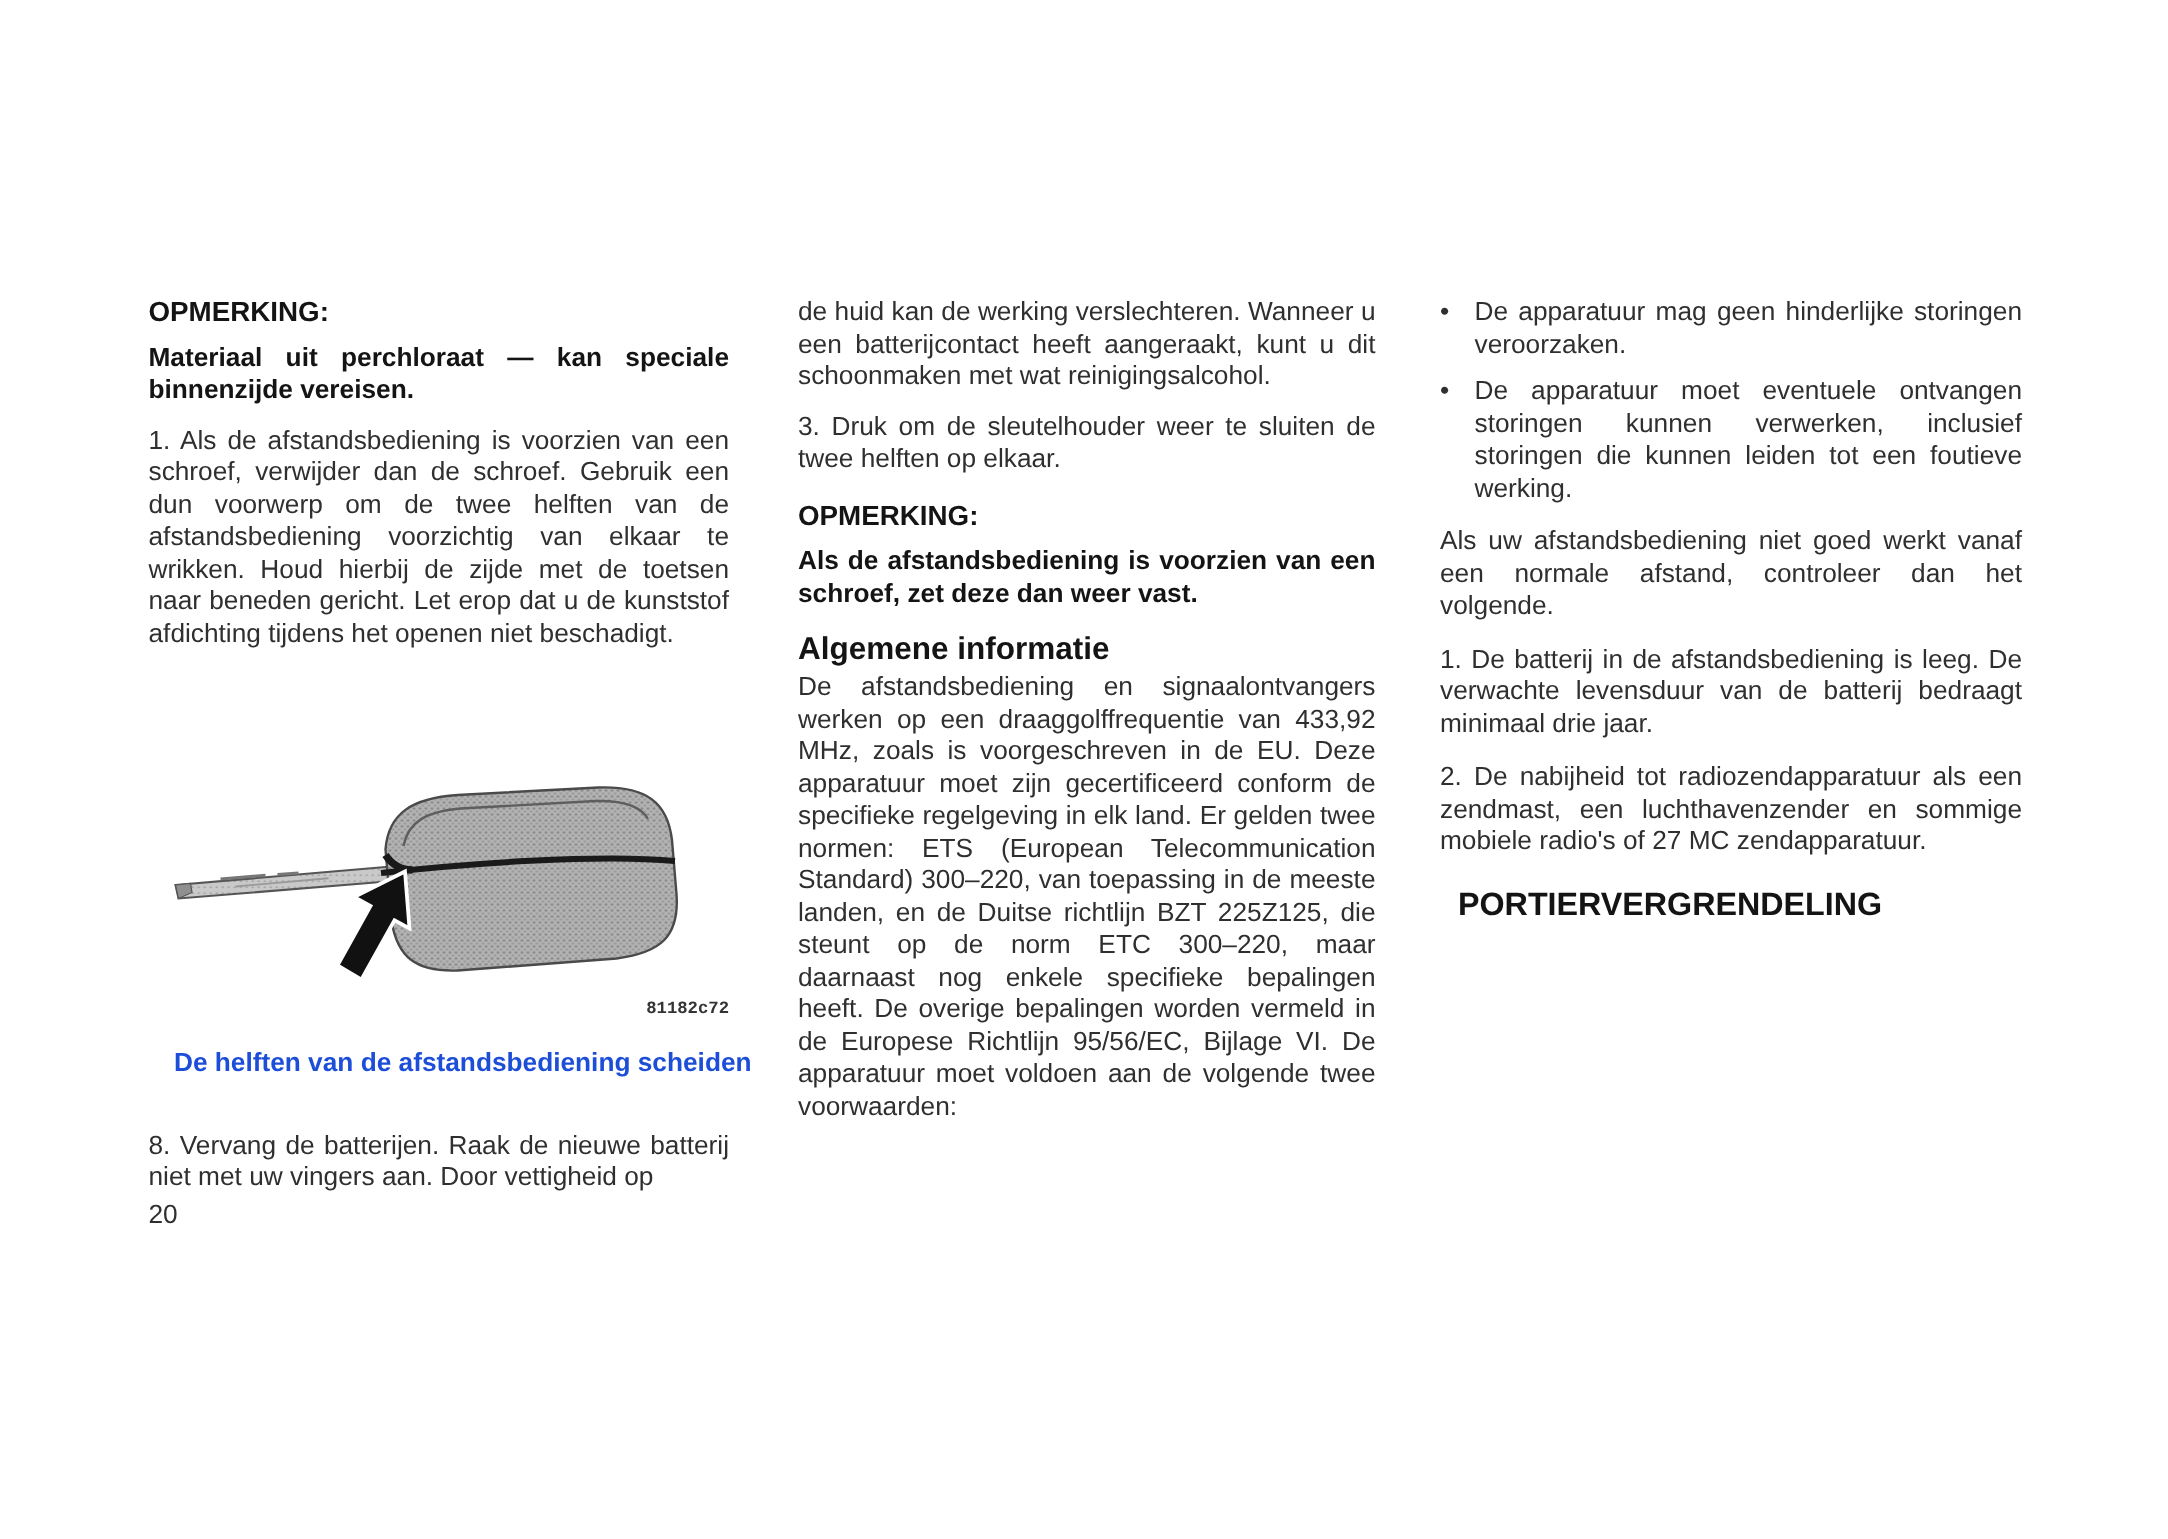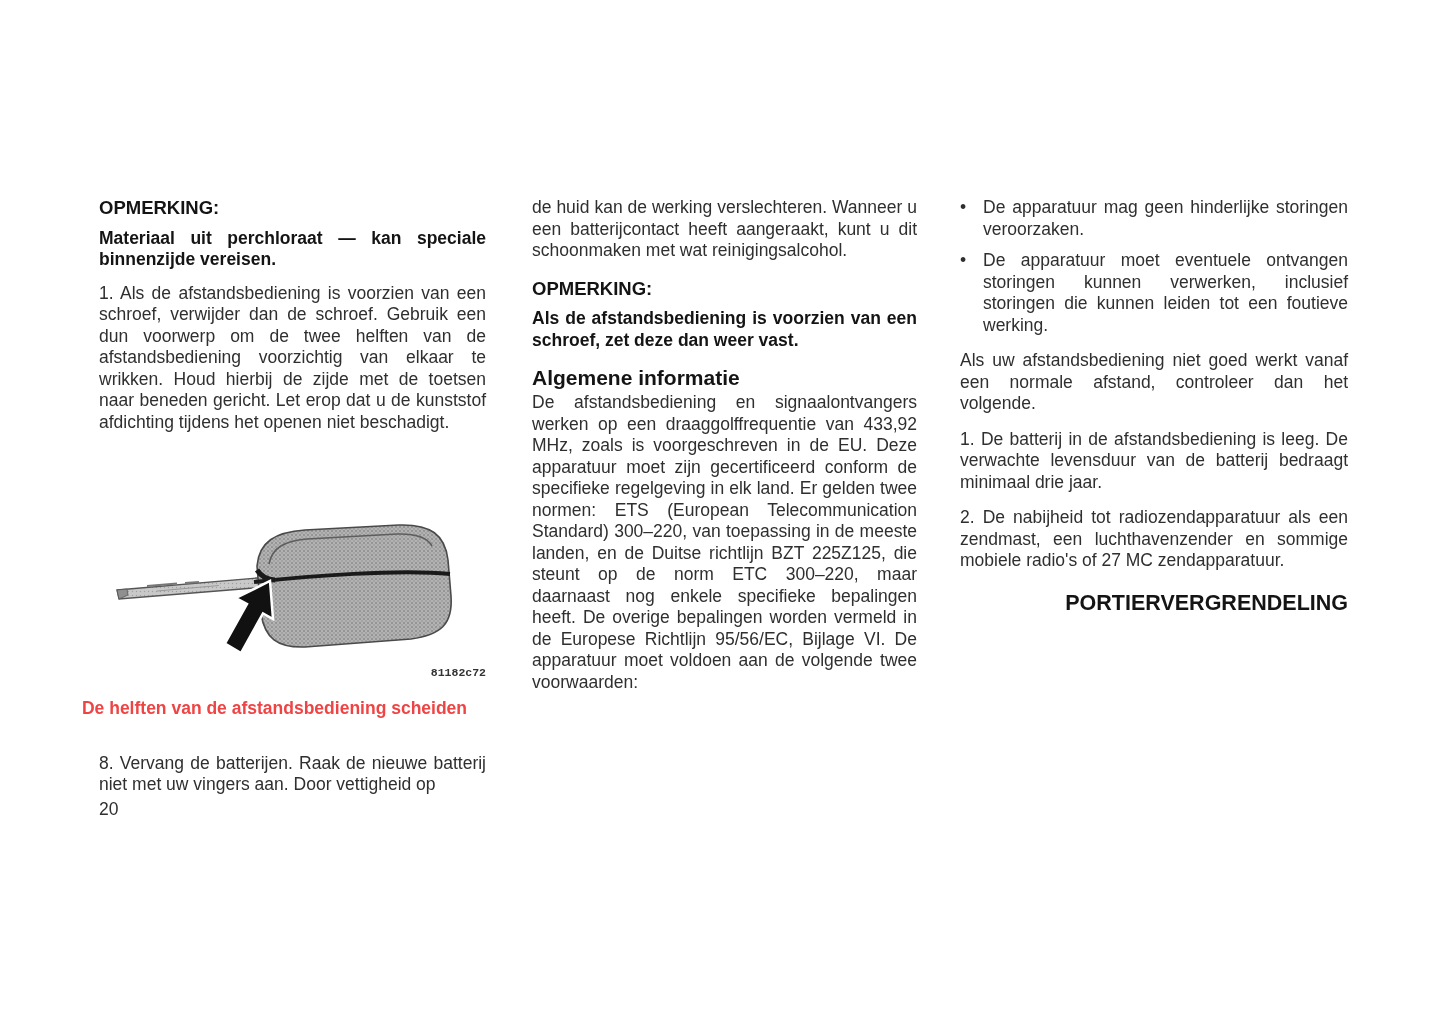--- a/index.html
+++ b/index.html
@@ -47,22 +47,23 @@
     line-height: 25px;
     color: #141414;
     text-align: left;
     margin-top: 14px;
   }
   .main-heading {
     font-weight: bold;
     font-size: 21.5px;
     line-height: 26px;
     color: #141414;
-    text-align: right;
+    text-align: left;
     margin-top: 18px;
+    margin-left: 12px;
   }
   .sub-heading {
     font-weight: bold;
     font-size: 19.5px;
     line-height: 24px;
     color: #141414;
     text-align: left;
     margin-top: 10px;
   }
   .body-after-heading { margin-top: 2px; }
@@ -92,28 +93,28 @@
     top: 666px;
     width: 387px;
     text-align: right;
     font-weight: bold;
     font-size: 11.5px;
     color: #333333;
     font-family: Liberation Mono, monospace;
   }
   .fig-caption {
     position: absolute;
-    left: 81px;
+    left: 115px;
     top: 698px;
     width: 387px;
     text-align: center;
     font-weight: bold;
     font-size: 17.5px;
     line-height: 21px;
-    color: #ef4444;
+    color: #1d4ed8;
   }
   .step2-block {
     position: absolute;
     left: 99px;
     top: 735px;
     width: 387px;
     font-size: 17.5px;
     line-height: 21.5px;
     text-align: justify;
   }
@@ -169,20 +170,21 @@
       <polygon points="171,63 174,101 164,95.5 142,135 126,125.5 148,86 137,80" fill="#111111" stroke="#ffffff" stroke-width="2.5"></polygon>
     </svg>
   </div>
   <div class="fig-code">81182c72</div>
   <div class="fig-caption">De helften van de afstandsbediening scheiden</div>
   <p class="step2-block">8. Vervang de batterijen. Raak de nieuwe batterij niet met uw vingers aan. Door vettigheid op</p>
   <div class="page-number">20</div>
 
   <div class="col col2">
     <p class="para first">de huid kan de werking verslechteren. Wanneer u een batterijcontact heeft aangeraakt, kunt u dit schoonmaken met wat reinigingsalcohol.</p>
+    <p class="para">3. Druk om de sleutelhouder weer te sluiten de twee helften op elkaar.</p>
     <div class="note-label" style="margin-top:16px;">OPMERKING:</div>
     <div class="note-bold">Als de afstandsbediening is voorzien van een schroef, zet deze dan weer vast.</div>
     <div class="section-heading">Algemene informatie</div>
     <p class="para body-after-heading">De afstandsbediening en signaalontvangers werken op een draaggolffrequentie van 433,92 MHz, zoals is voorgeschreven in de EU. Deze apparatuur moet zijn gecertificeerd conform de specifieke regelgeving in elk land. Er gelden twee normen: ETS (European Telecommunication Standard) 300–220, van toepassing in de meeste landen, en de Duitse richtlijn BZT 225Z125, die steunt op de norm ETC 300–220, maar daarnaast nog enkele specifieke bepalingen heeft. De overige bepalingen worden vermeld in de Europese Richtlijn 95/56/EC, Bijlage VI. De apparatuur moet voldoen aan de volgende twee voorwaarden:</p>
   </div>
 
   <div class="col col3">
     <div class="bullet-item">
       <span class="bullet-marker">•</span>
       <span class="bullet-text">De apparatuur mag geen hinderlijke storingen veroorzaken.</span>

